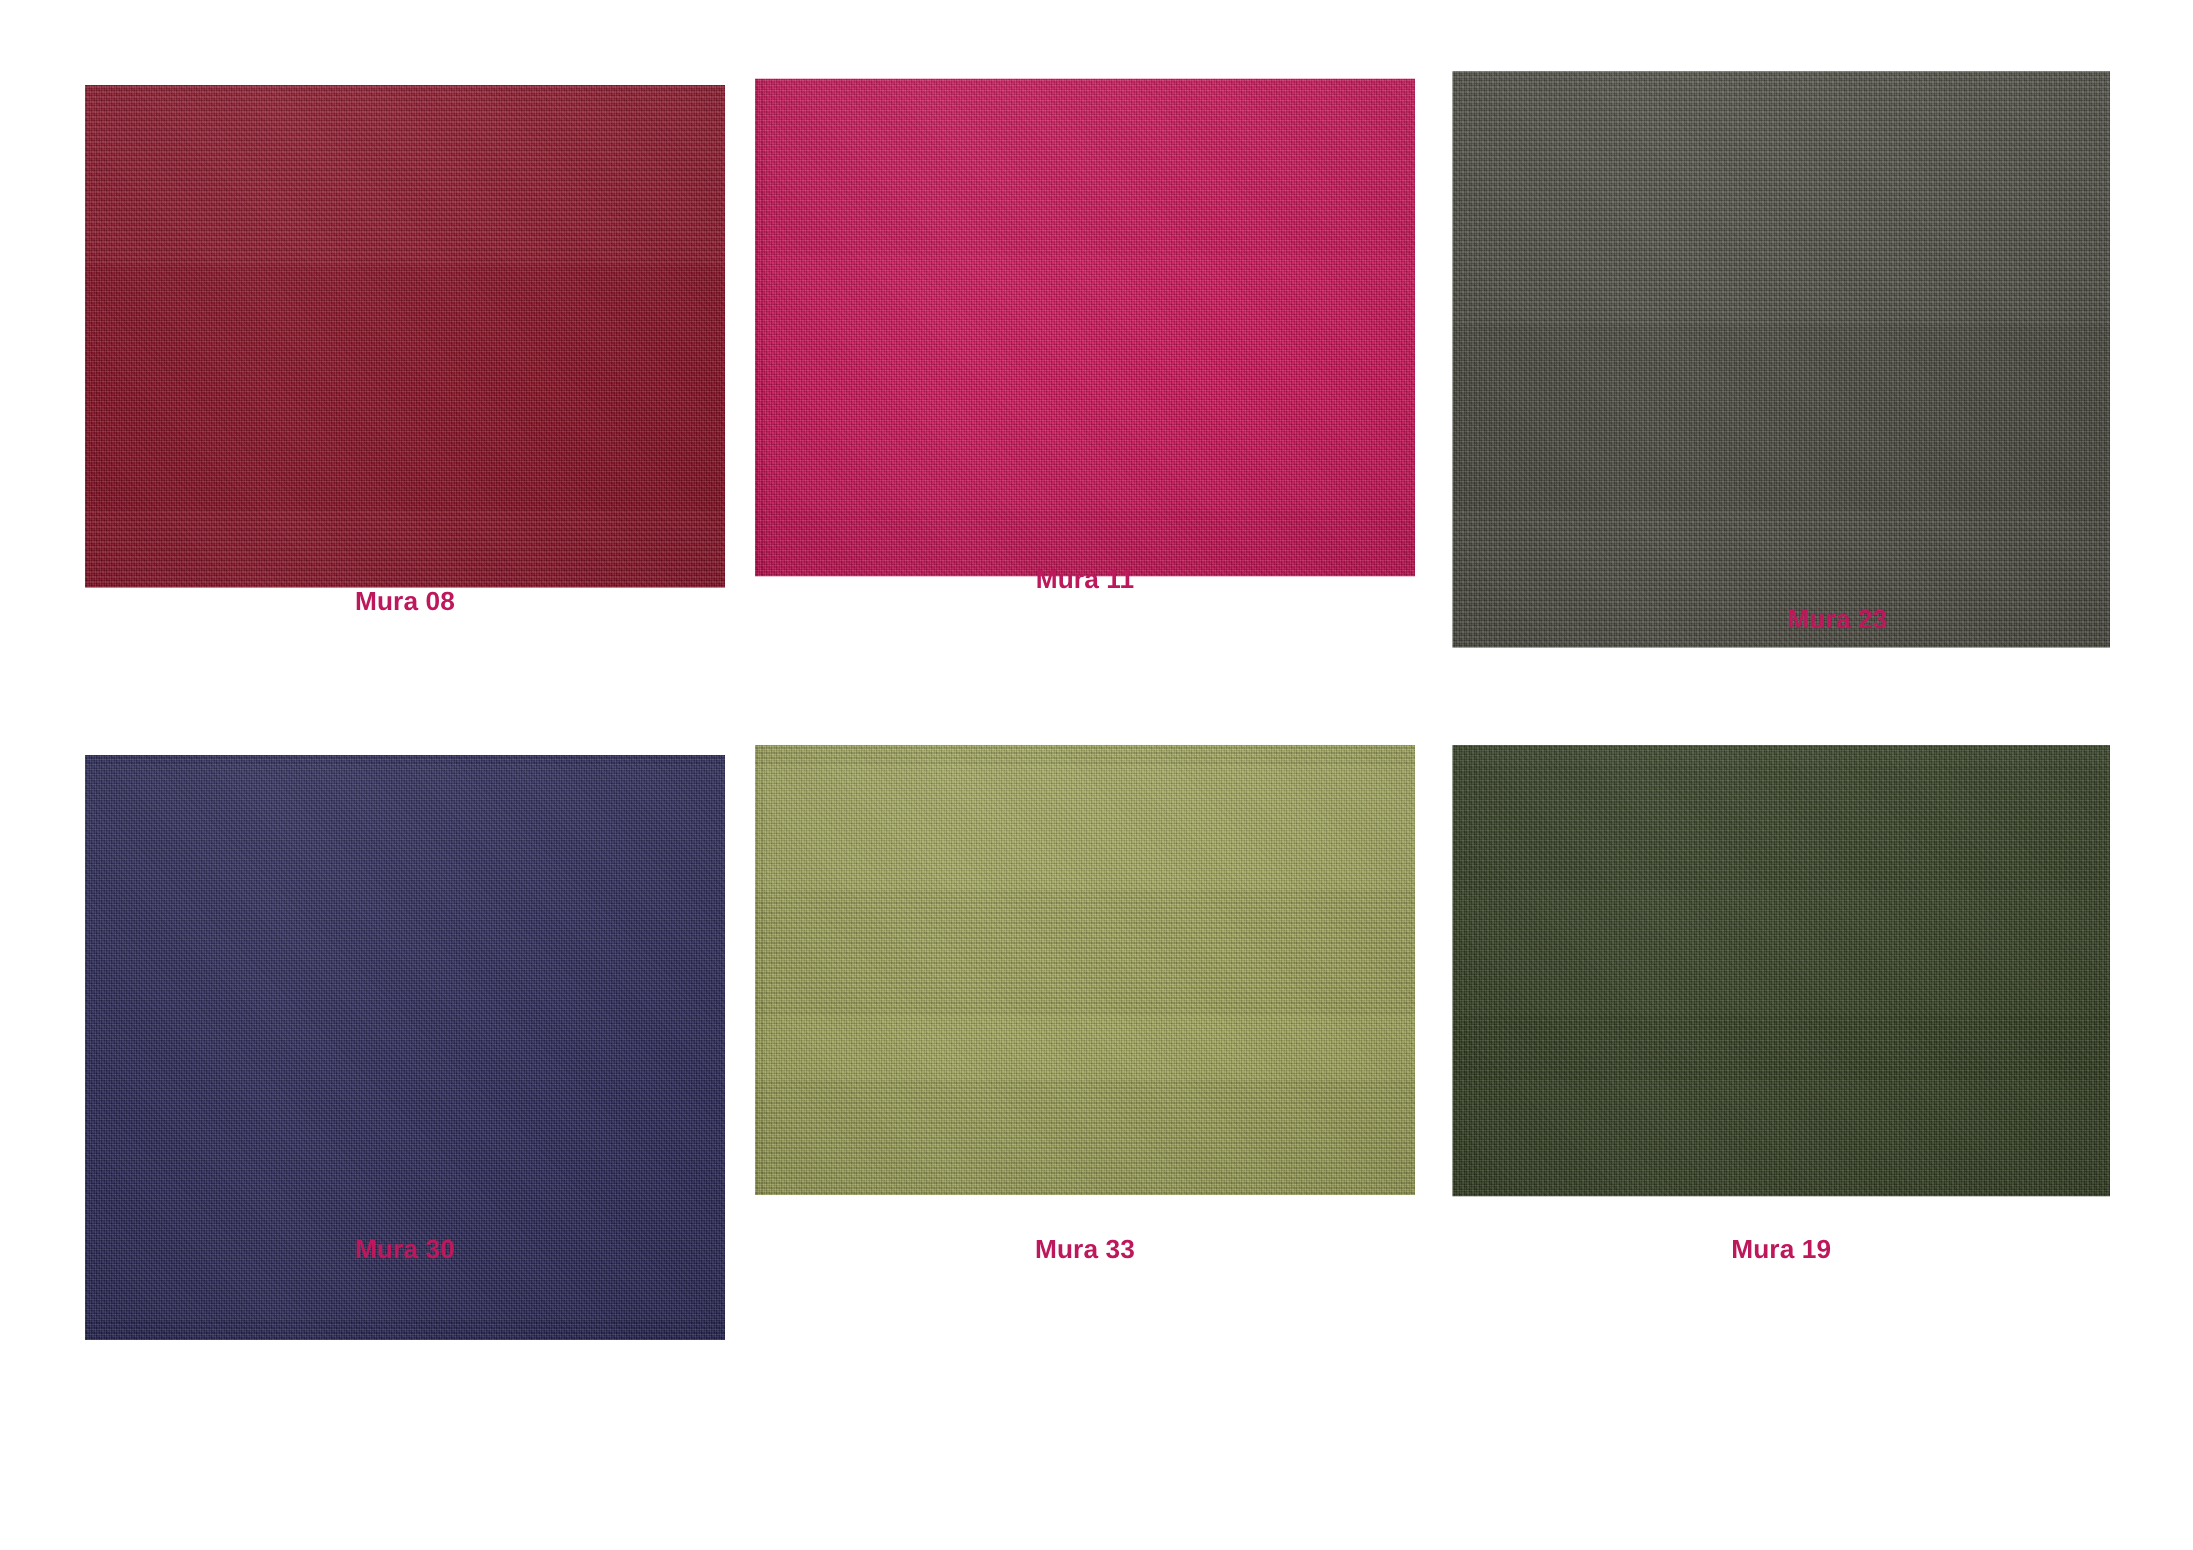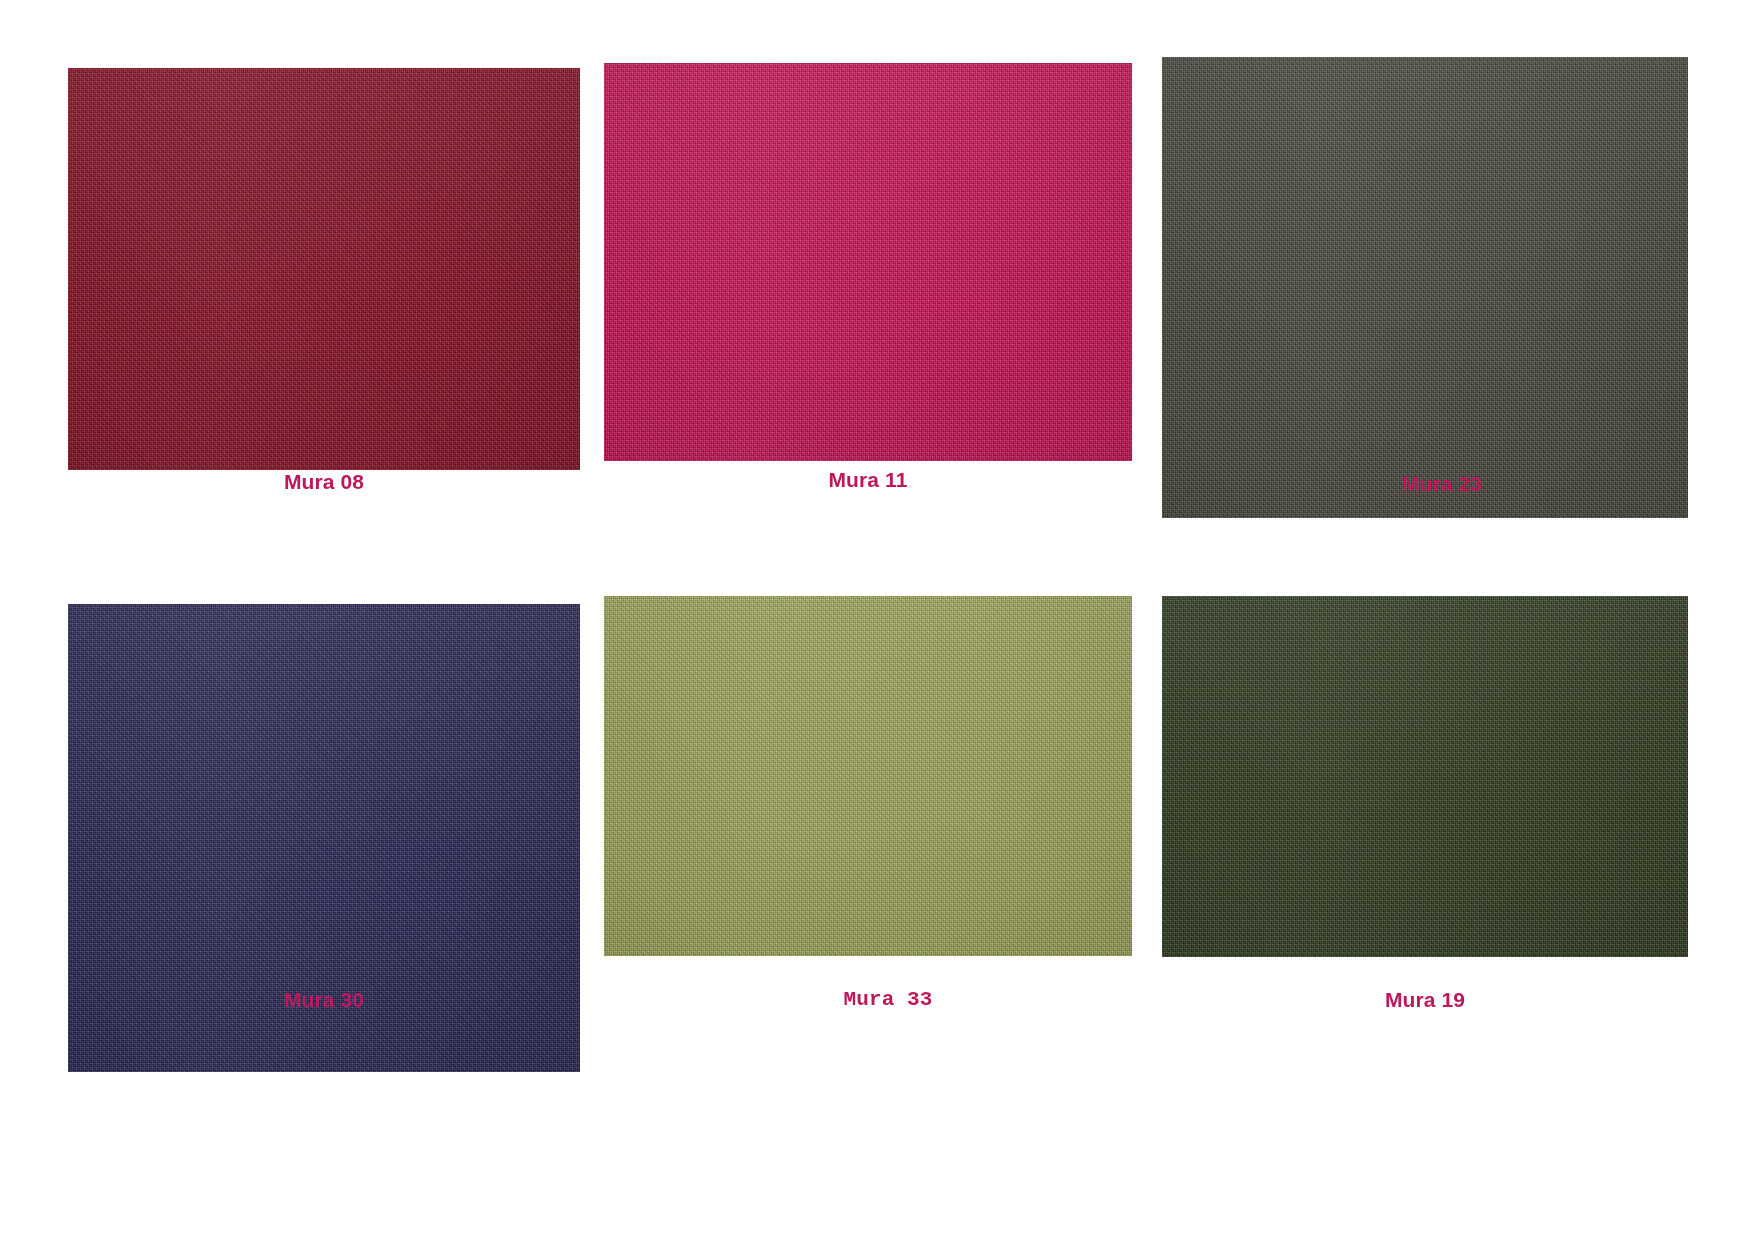--- a/index.html
+++ b/index.html
@@ -106,42 +106,42 @@
         <div class="sheen"></div>
       </div>
     </div>
     <div class="swatch-label" style="left: 68px; top: 470px; width: 512px;">Mura 08</div>
     <div class="swatch-cell" style="left: 604px; top: 63px; width: 528px; height: 398px;">
       <div class="swatch" style="background-color: rgb(206, 19, 89);">
         <div class="weave"></div>
         <div class="sheen"></div>
       </div>
     </div>
-    <div class="swatch-label" style="left: 604px; top: 468px; width: 528px; text-align: center;">Mura 11</div>
+    <div class="swatch-label" style="left: 604px; top: 452px; width: 528px; text-align: center;">Mura 11</div>
     <div class="swatch-cell" style="left: 1162px; top: 57px; width: 526px; height: 461px;">
       <div class="swatch" style="background-color: rgb(74, 74, 64);">
         <div class="weave"></div>
         <div class="sheen"></div>
       </div>
     </div>
-    <div class="swatch-label" style="left: 1162px; top: 472px; width: 560px;">Mura 23</div>
+    <div class="swatch-label" style="left: 1162px; top: 484px; width: 560px; padding-left: 28px;">Mura 23</div>
     <div class="swatch-cell" style="left: 68px; top: 604px; width: 512px; height: 468px;">
       <div class="swatch" style="background-color: rgb(42, 40, 87);">
         <div class="weave"></div>
         <div class="sheen"></div>
       </div>
     </div>
     <div class="swatch-label" style="left: 68px; top: 988px; width: 512px;">Mura 30</div>
     <div class="swatch-cell" style="left: 604px; top: 596px; width: 528px; height: 360px;">
       <div class="swatch" style="background-color: rgb(163, 169, 94);">
         <div class="weave"></div>
         <div class="sheen"></div>
       </div>
     </div>
-    <div class="swatch-label" style="left: 624px; top: 988px; width: 528px; font-family: Liberation Mono, monospace;">Mura 33</div>
+    <div class="swatch-label" style="left: 604px; top: 988px; width: 528px;">Mura 33</div>
     <div class="swatch-cell" style="left: 1162px; top: 596px; width: 526px; height: 361px;">
       <div class="swatch" style="background-color: rgb(49, 61, 32);">
         <div class="weave"></div>
         <div class="sheen"></div>
       </div>
     </div>
     <div class="swatch-label" style="left: 1162px; top: 988px; width: 526px;">Mura 19</div>
   </div>
 
 </body></html>

